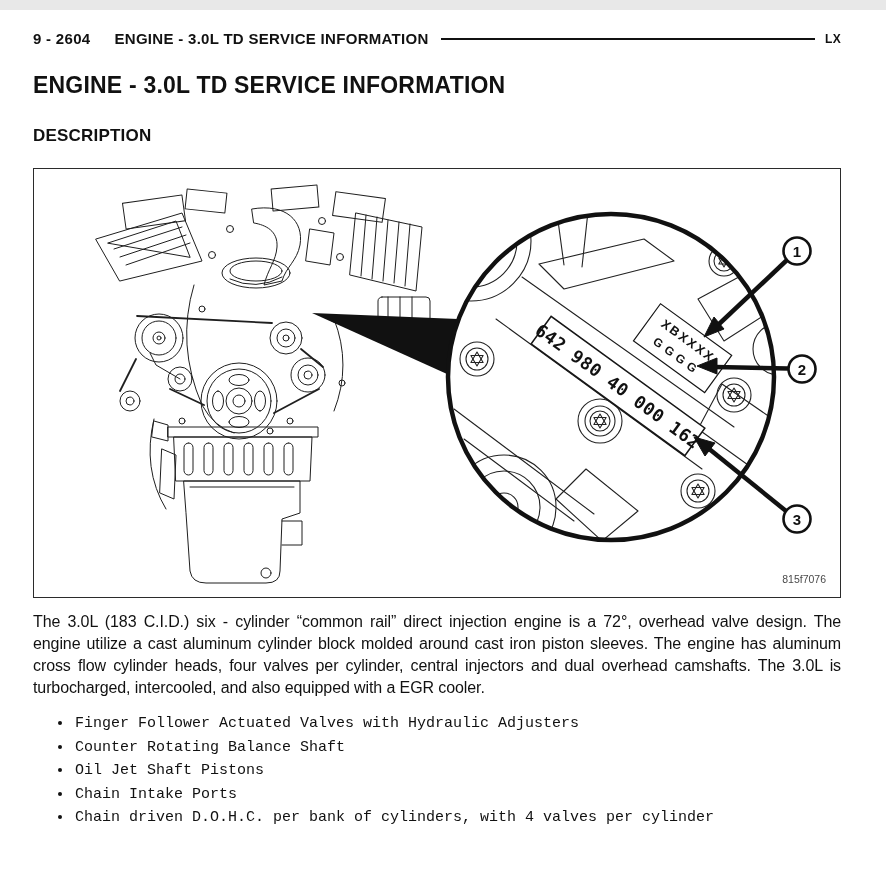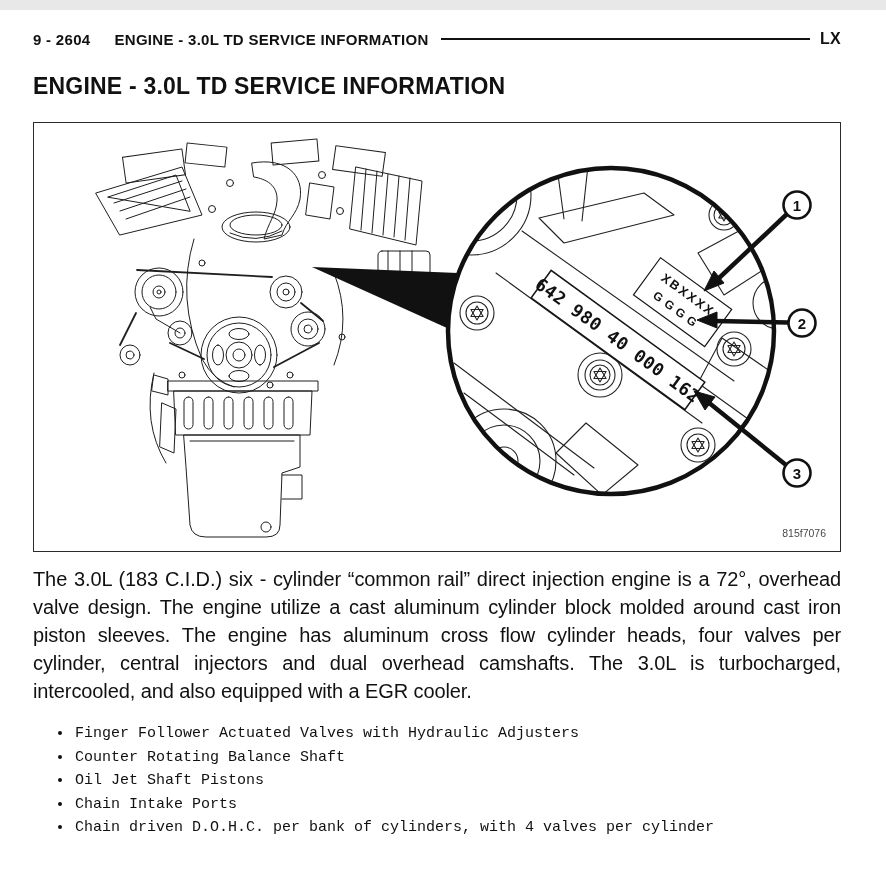--- a/index.html
+++ b/index.html
@@ -6,53 +6,54 @@
   .page {
     width:886px; height:886px; background:#ffffff; position:relative;
     font-family:"Liberation Sans", sans-serif; color:#111; overflow:hidden;
     margin:10px auto; box-sizing:border-box; padding:20px 45px 0 33px;
   }
   
   .runhead { display:flex; align-items:center; font-weight:bold; font-size:15px; letter-spacing:.3px; }
   .runhead .pageno { white-space:nowrap; }
   .runhead .section { white-space:nowrap; margin-left:24px; }
   .runhead .rule { flex:1; border-top:2.2px solid #111; margin:0 10px 0 12px; height:0; }
-  .runhead .platform { font-size:16px; white-space:nowrap; }
+  .runhead .platform { font-size:12px; white-space:nowrap; }
 
   h1.title { font-size:23px; font-weight:bold; margin:25px 0 0 0; letter-spacing:.2px; }
   h2.desc  { font-size:17px; font-weight:bold; margin:27px 0 0 0; letter-spacing:.2px; }
   h3.sub   { font-size:17px; font-weight:bold; margin:19px 0 0 0; letter-spacing:.2px; }
 
   .figure-box {
     margin-top:22px; width:806px; height:428px; border:1.6px solid #2b2b2b;
     background:#fff; box-sizing:content-box;
   }
   .figure-box svg { display:block; }
 
   .bodytext {
-    margin-top:13px; width:808px; font-size:20px; line-height:28px;
+    margin-top:13px; width:808px; font-size:16px; line-height:22px;
     text-align:justify; letter-spacing:-0.1px;
   }
   .features-label { margin-top:9px; font-size:15px; }
   ul.features { margin:5px 0 0 0; padding-left:40px; list-style:disc; }
   ul.features li { font-size:15px; margin-top:6.5px; padding-left:2px;font-family:Liberation Mono, monospace; }
 </style>
 </head>
 <body>
 
 <div class="page">
 
   <div class="runhead">
     <span class="pageno">9 - 2604</span>
     <span class="section">ENGINE - 3.0L TD SERVICE INFORMATION</span>
     <span class="rule"></span>
     <span class="platform">LX</span>
   </div>
 
   <h1 class="title">ENGINE - 3.0L TD SERVICE INFORMATION</h1>
+  <h2 class="desc">DESCRIPTION</h2>
 
   <div class="figure-box">
     <svg width="806" height="428" viewBox="0 0 806 428">
       <defs>
         <clipPath id="lens">
             <circle cx="577" cy="208" r="162"></circle>
           </clipPath>
       </defs>
 
       <g stroke="#1f1f1f" fill="none" stroke-width="1" stroke-linejoin="round" stroke-linecap="round">

